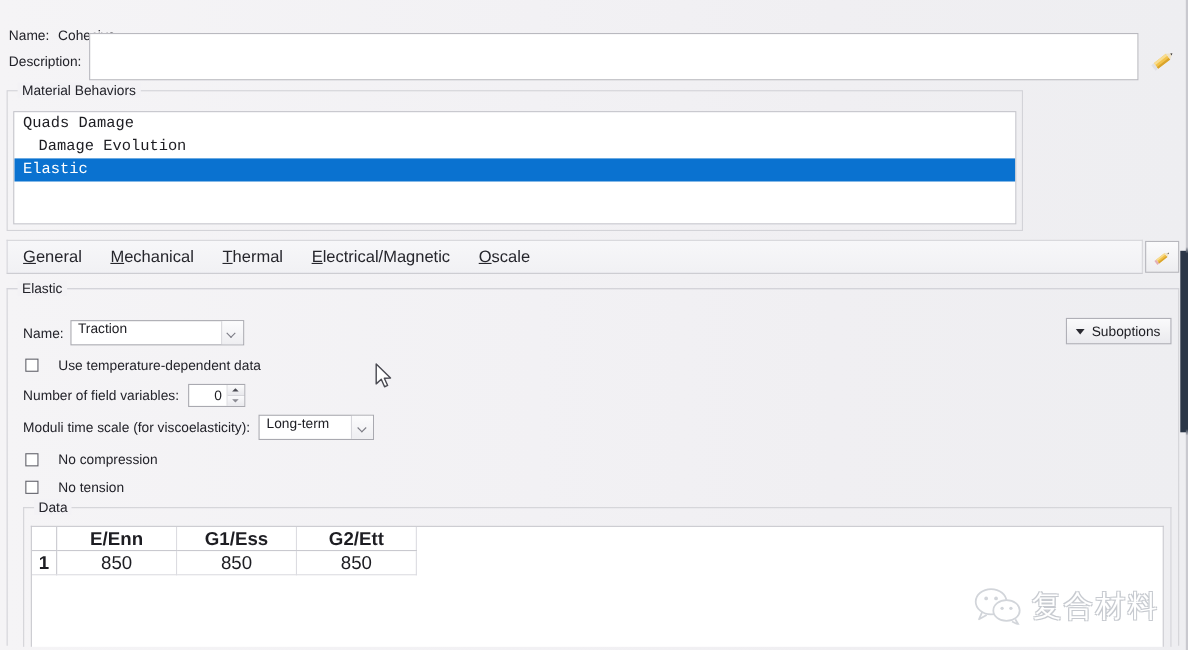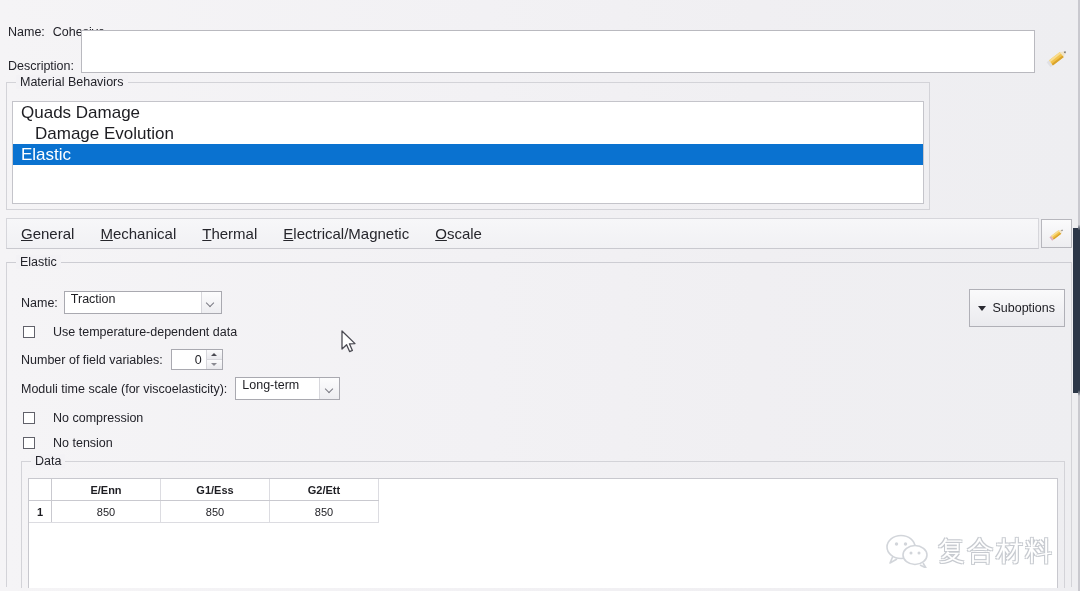--- a/index.html
+++ b/index.html
@@ -37,21 +37,21 @@
   .name-label { color: #23232a; }
   .name-value { color: #23232a; }
 
   
   .desc-row {
     position: absolute;
     left: 8px;
     top: 30px;
     right: 8px;
     display: flex;
-    align-items: flex-end;
+    align-items: center;
     gap: 7px;
   }
   .desc-label {
     padding-top: 8px;
     color: #23232a;
     white-space: nowrap;
   }
   .desc-field {
     flex: 1;
     height: 43px;
@@ -104,23 +104,24 @@
     bottom: 5px;
     background: #ffffff;
     border: 1px solid #c4c4ca;
     box-sizing: border-box;
     overflow: hidden;
   }
   .behavior-item {
     height: 21px;
     line-height: 21px;
     padding-left: 8px;
-    font-size: 17px;
+    font-size: 14px;
     color: #1d1d22;
     white-space: nowrap;
+    font-family: Liberation Mono, monospace;
   }
   .behavior-item.indent { padding-left: 22px; }
   .behavior-item.selected {
     background: #0a72d0;
     color: #ffffff;
   }
 
   
   .tabbar {
     position: absolute;
@@ -279,21 +280,21 @@
   }
   .spin-btn:last-child { border-bottom: none; }
   .tri-up { width:0;height:0;border-left:3px solid transparent;border-right:3px solid transparent;border-bottom:3px solid #4a4a52; }
   .tri-dn { width:0;height:0;border-left:3px solid transparent;border-right:3px solid transparent;border-top:3px solid #8a8a92; }
 
   
   #suboptions-btn {
     position: absolute;
     right: 6px;
     top: 26px;
-    height: 38px;
+    height: 24px;
     padding: 0 9px 0 8px;
     border: 1px solid #b0b0b7;
     background: linear-gradient(to bottom, #fafafb, #eaeaee);
     box-sizing: border-box;
     display: flex;
     align-items: center;
     gap: 6px;
     font-size: 12.5px;
     color: #1d1d22;
     white-space: nowrap;
@@ -327,21 +328,21 @@
     right: 6px;
     bottom: 0;
     background: #ffffff;
     border: 1px solid #c8c8ce;
     border-bottom: none;
     box-sizing: border-box;
     overflow: hidden;
   }
   table.data-table {
     border-collapse: collapse;
-    font-size: 11px;
+    font-size: 17px;
   }
   table.data-table th, table.data-table td {
     border-right: 1px solid #dcdce1;
     border-bottom: 1px solid #dcdce1;
     height: 21px;
     padding: 0;
     text-align: center;
     font-weight: normal;
     color: #1d1d22;
   }

